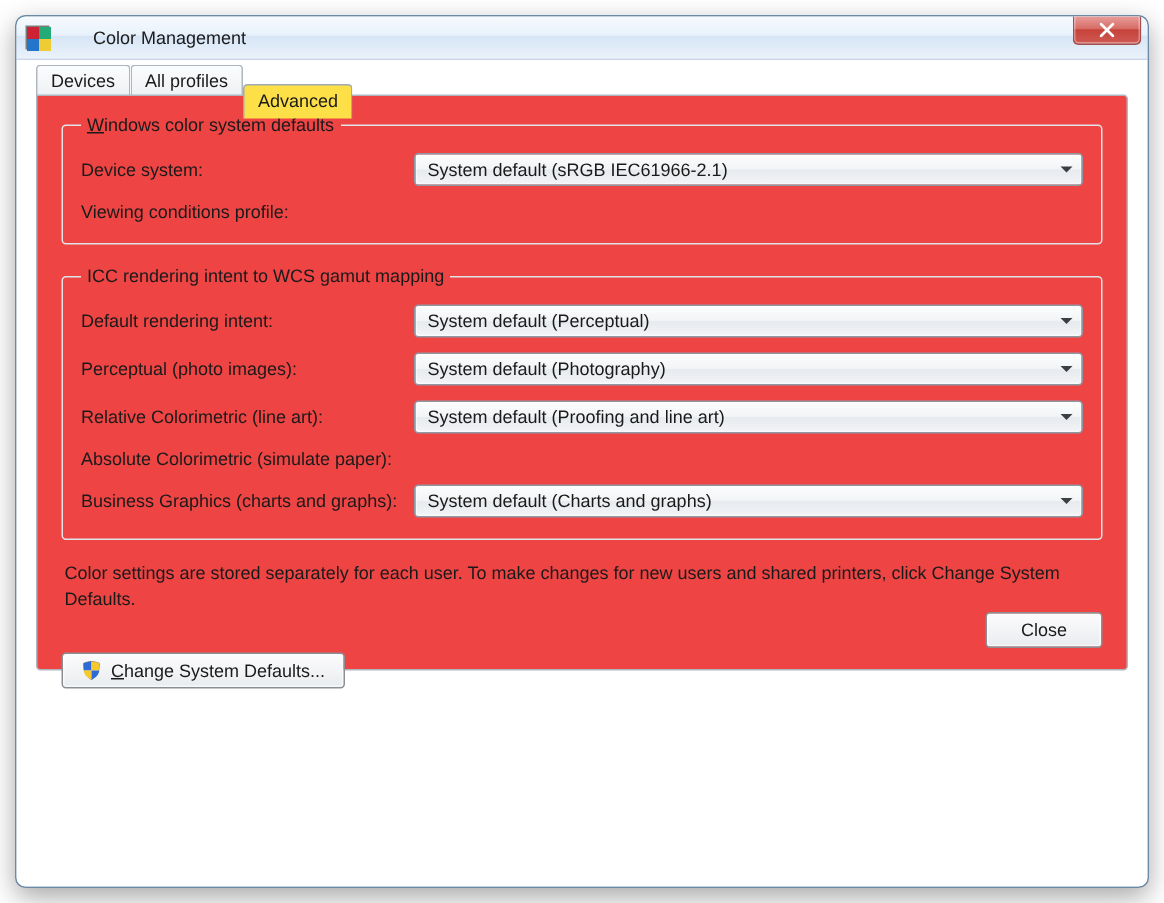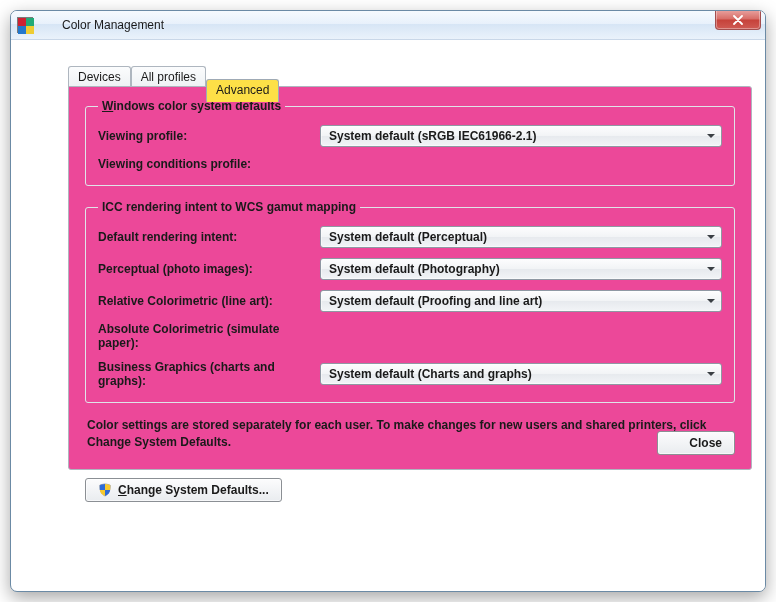--- a/index.html
+++ b/index.html
@@ -58,22 +58,21 @@
     background: linear-gradient(to bottom,#e9a3a0 0%, #d76c66 48%, #c6423a 52%, #cf5a53 100%);
     display: flex; align-items: center; justify-content: center;
     box-shadow: inset 0 0 0 1px rgba(255,255,255,0.35);
   }
   .closebtn svg { width:10px; height:10px; }
 
   .client {
     position: absolute;
     left: 0; right: 0; top: 29px; bottom: 0;
     background: #fff;
-    padding: 24px 13px 13px 13px;
-    margin-left: 44px;
+    padding: 1px 13px 13px 13px;
   }
 
   
   .tabstrip {
     display: flex;
     align-items: flex-end;
     height: 22px;
     position: relative;
   }
   .tab {
@@ -91,25 +90,24 @@
   .tab.active {
     background:#fde047;
     border-color:#9faab5;
     z-index:2;
     top: 16px;
     padding-bottom: 5px;
   }
   .tabpanel {
     border: 1px solid #aeb6bf;
     border-radius: 0 3px 3px 3px;
-    background:#ec4899;
+    background:#ef4444;
     position: relative;
     padding: 12px 16px 16px 16px;
     height: 384px;
-    font-weight: bold;
   }
 
   fieldset.group {
     border: 1px solid #e0e4e9;
     border-radius: 3px;
     margin: 0 0 14px 0;
     padding: 8px 12px 14px 12px;
   }
   fieldset.group > legend {
     padding: 0 4px;
@@ -168,21 +166,21 @@
   .btn .uacshield {
     width: 14px; height: 14px;
     margin-right: 6px;
   }
   .change-defaults-wrap { margin-top: 26px; }
 
   .footer {
     position: absolute;
     right: 16px; bottom: 14px;
   }
-  .footer .btn { min-width: 78px; justify-content: flex-end; }
+  .footer .btn { min-width: 78px; justify-content: center; }
 
   .u { text-decoration: underline; text-underline-offset: 1px; }
 </style>
 </head>
 <body>
 
 <div class="shadow-wrap">
 
   <div class="titlebar">
     <span class="appicon">
@@ -206,21 +204,21 @@
       <div class="tab">All profiles</div>
       <div class="tab active">Advanced</div>
     </div>
 
     <div class="tabpanel">
 
       <fieldset class="group">
         <legend><span class="u">W</span><span>indows color system defaults</span></legend>
 
         <div class="row">
-          <div class="lbl">Viewing profile:</div>
+          <div class="lbl">Device system:</div>
           <div class="combo" role="combobox">
             <span>System default (sRGB IEC61966-2.1)</span>
             <span class="caret"></span>
           </div>
         </div>
 
         <div class="row">
           <div class="lbl">Viewing conditions profile:</div>
         </div>
       </fieldset>

